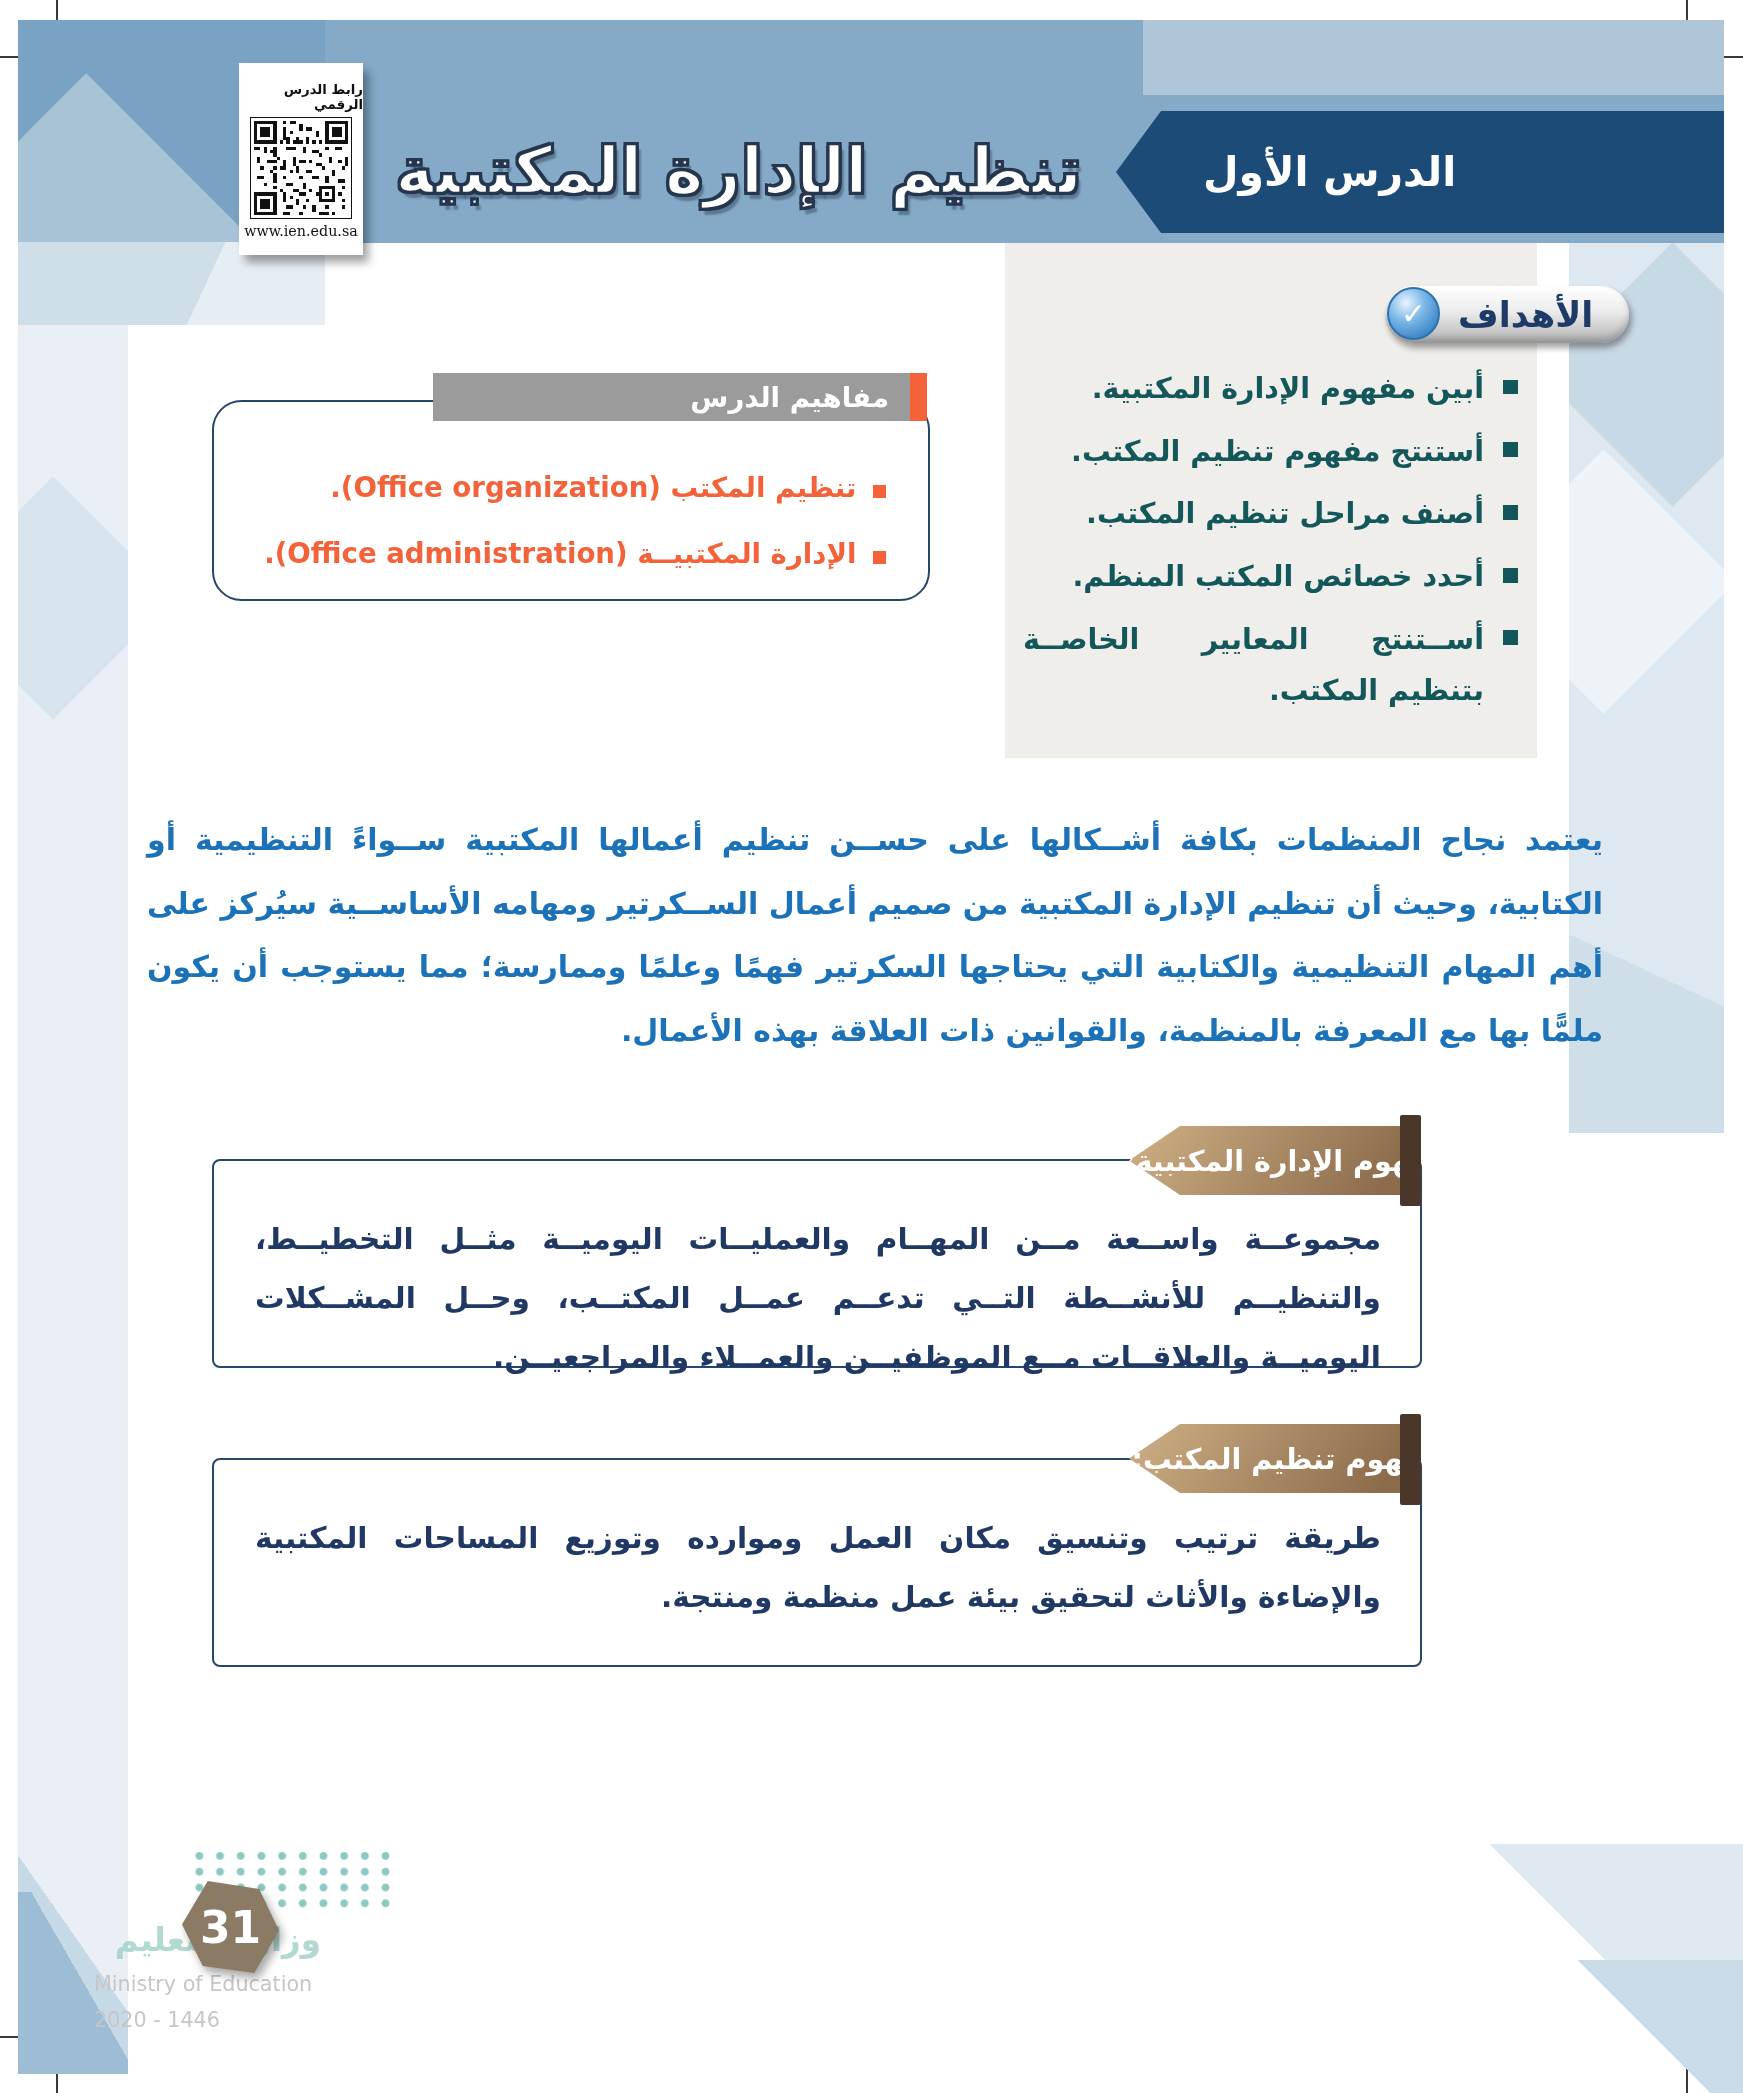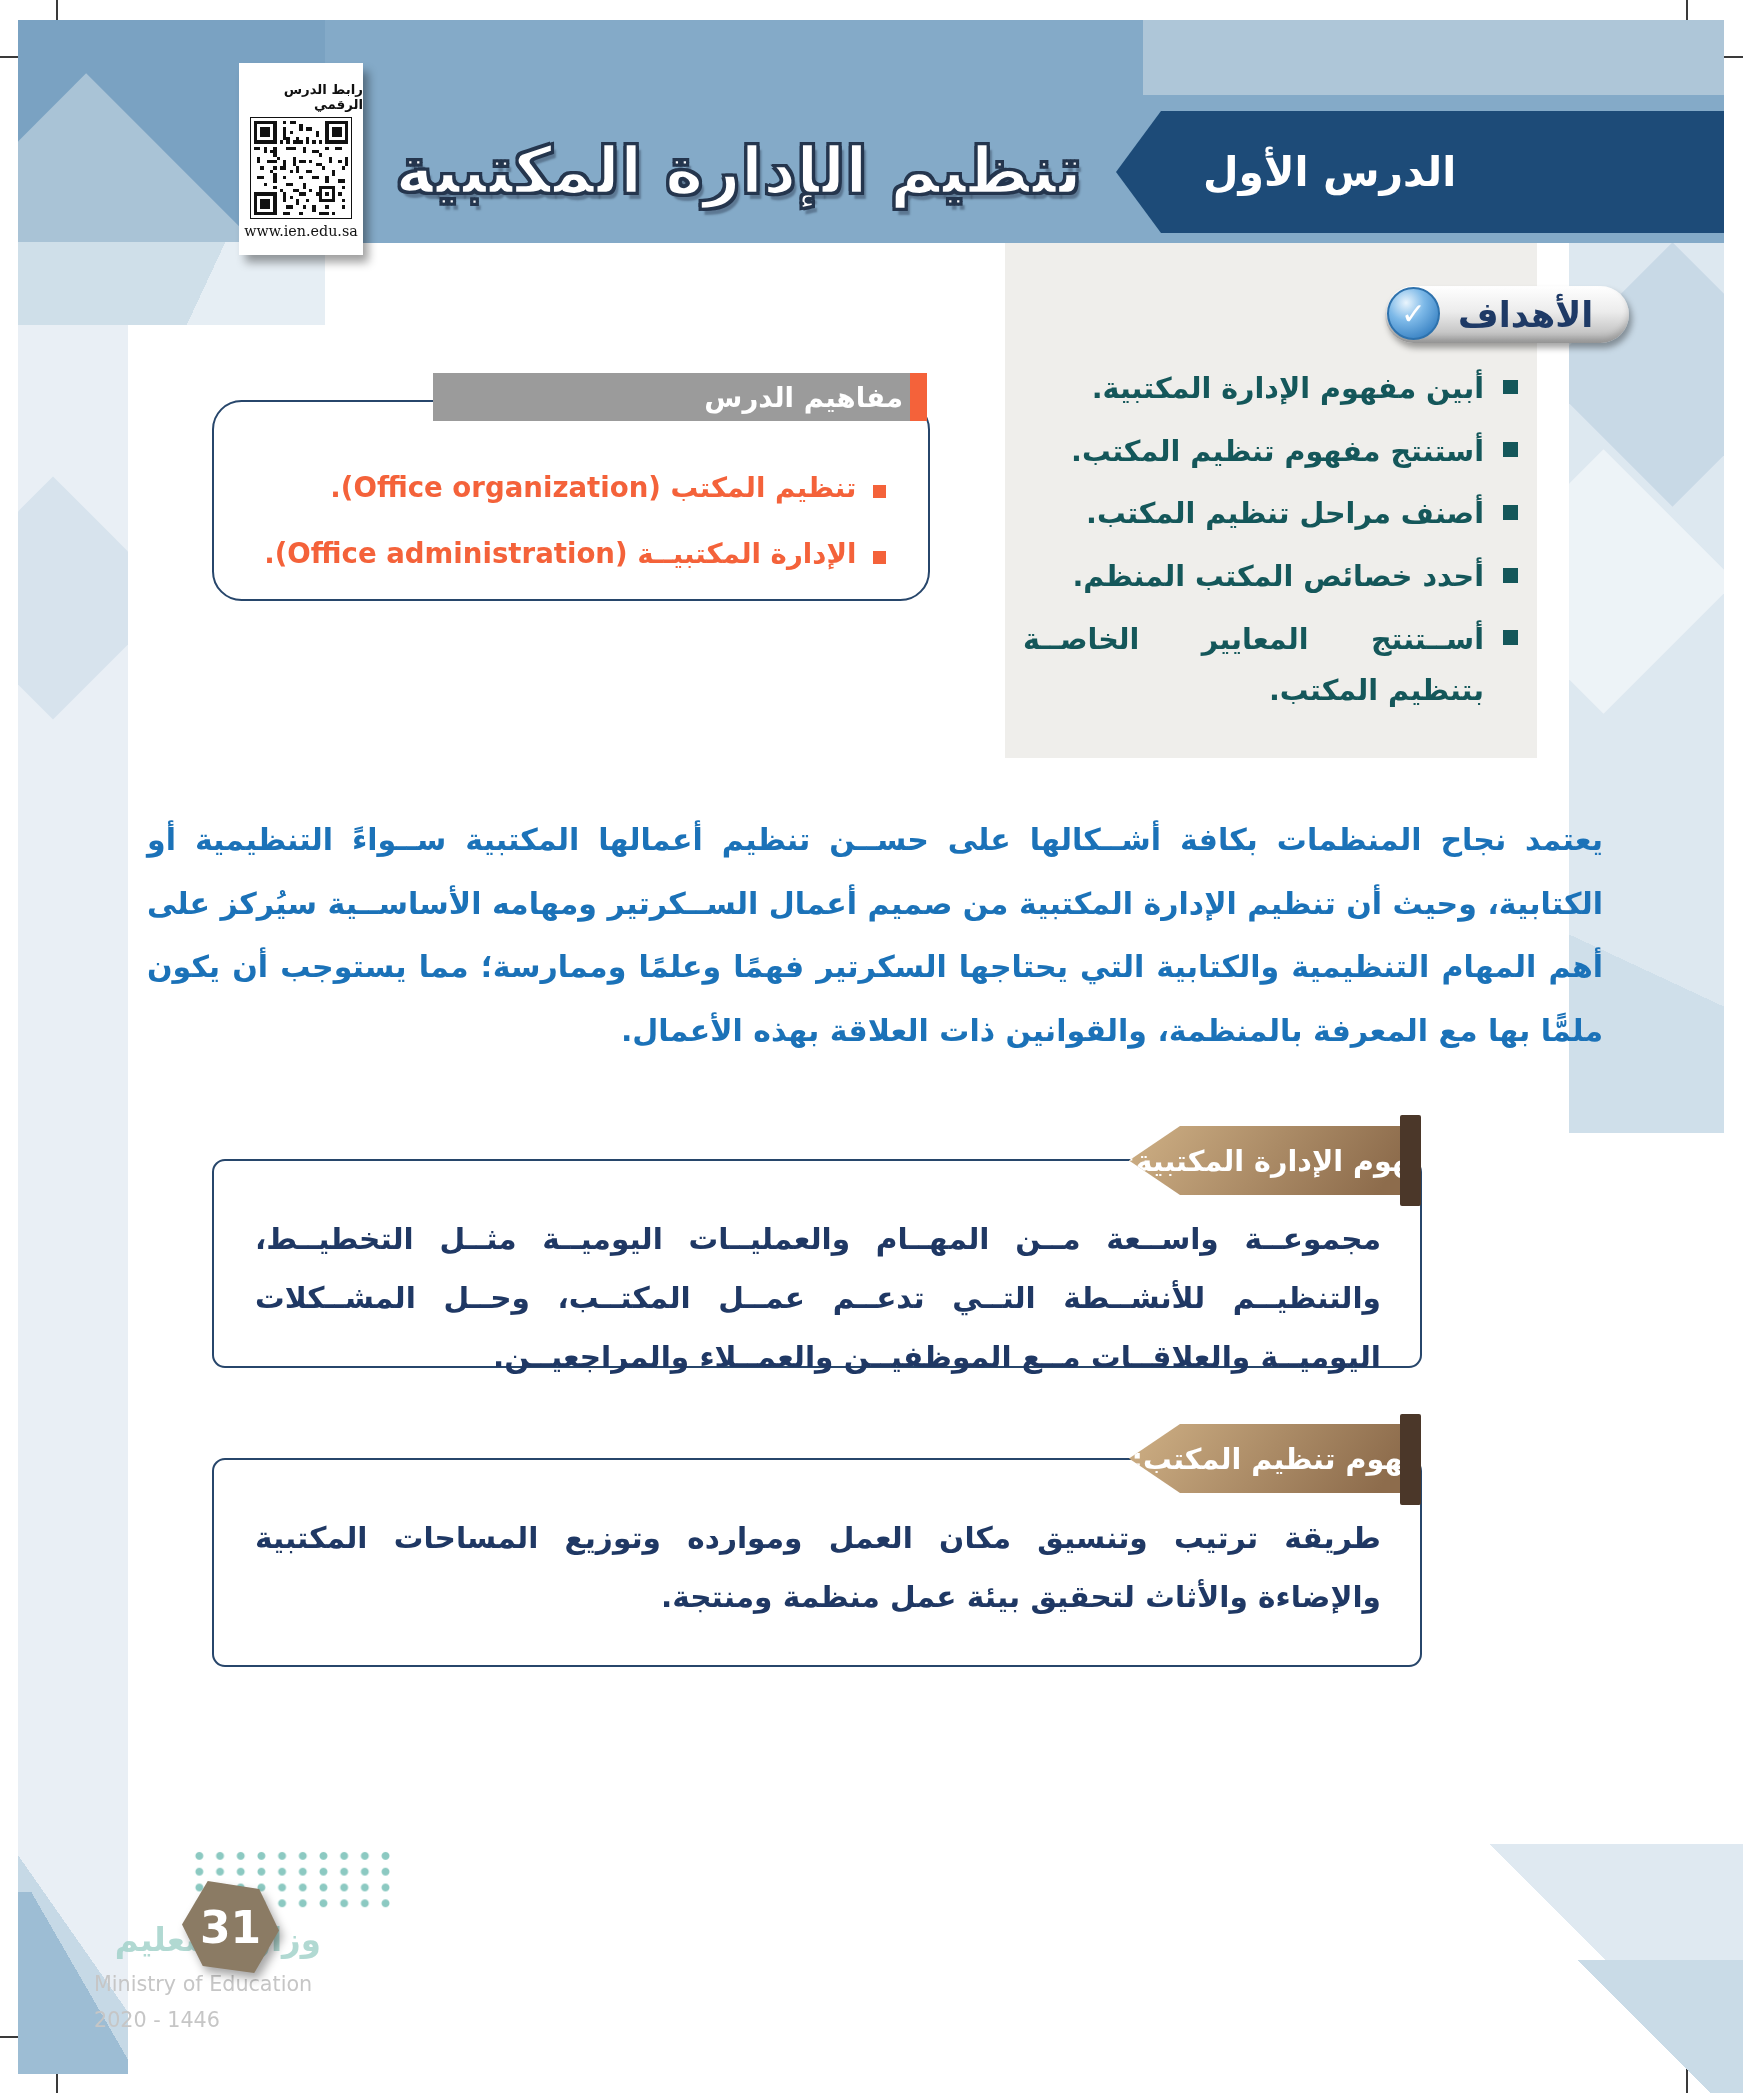--- a/index.html
+++ b/index.html
@@ -67,35 +67,35 @@
         color:#1e3a66;font-size:35px;font-weight:bold;direction:rtl;}
   .obj-list{position:absolute;left:1023px;top:363px;width:497px;margin:0;padding:0;direction:rtl;z-index:2;}
   .obj-list li{position:relative;list-style:none;padding-right:36px;margin-bottom:11.8px;
         color:#14575a;font-size:28.6px;font-weight:bold;line-height:1.78;text-align:justify;}
   .obj-list li::before{content:"";position:absolute;right:2px;top:16.7px;width:14.8px;height:14.8px;background:#14575a;}
 
   
   .concepts-box{position:absolute;left:212px;top:400px;width:714px;height:197px;background:#fff;
         border:2.5px solid #27466b;border-radius:29.6px;}
   .concepts-header{position:absolute;left:433px;top:373px;width:477px;height:48px;background:#9b9b9b;z-index:2;}
-  .concepts-header .txt{position:absolute;right:7px;top:0;bottom:0;display:flex;align-items:center;
+  .concepts-header .txt{position:absolute;right:21px;top:0;bottom:0;display:flex;align-items:center;
         color:#ffffff;font-size:27.6px;font-weight:bold;direction:rtl;}
   .concepts-accent{position:absolute;left:910px;top:373px;width:16.7px;height:48px;background:#f4623a;z-index:2;}
   .concepts-list{position:absolute;left:246px;top:471px;width:640px;margin:0;padding:0;direction:rtl;}
   .concepts-list li{position:relative;list-style:none;padding-right:29.6px;margin-bottom:33px;
         color:#f4623a;font-size:27.6px;font-weight:bold;text-align:right;}
   .concepts-list li::before{content:"";position:absolute;right:0;top:13.8px;width:12.8px;height:12.8px;background:#f4623a;}
 
   
   .intro{position:absolute;left:99px;top:808px;width:1456px;direction:rtl;text-align:justify;
         color:#1b72b8;font-size:30px;font-weight:bold;line-height:2.12;z-index:2;margin-left:48px;}
 
   
   .section-box{position:absolute;left:212px;width:1210px;height:209px;background:#fff;
-        border:2.5px solid #27466b;border-radius:13px;box-sizing:border-box;}
+        border:2.5px solid #27466b;border-radius:8px;box-sizing:border-box;}
   #box1{top:1159px;}
   #box2{top:1458px;}
   .section-box .body{padding:49px 39px 0 41px;direction:rtl;text-align:justify;
         color:#1f3864;font-size:29.6px;font-weight:bold;line-height:2.0;}
   .ribbon{position:absolute;width:274px;height:69px;z-index:3;
         background:linear-gradient(125deg,#c9aa80 8%,#8d6c4c 92%);
         clip-path:polygon(0 50%,51px 0,100% 0,100% 100%,51px 100%);
         display:flex;align-items:center;justify-content:center;}
   .ribbon .txt{padding-left:41px;color:#ffffff;font-size:28.6px;font-weight:bold;direction:rtl;white-space:nowrap;}
   #ribbon1{left:1129px;top:1126px;}

